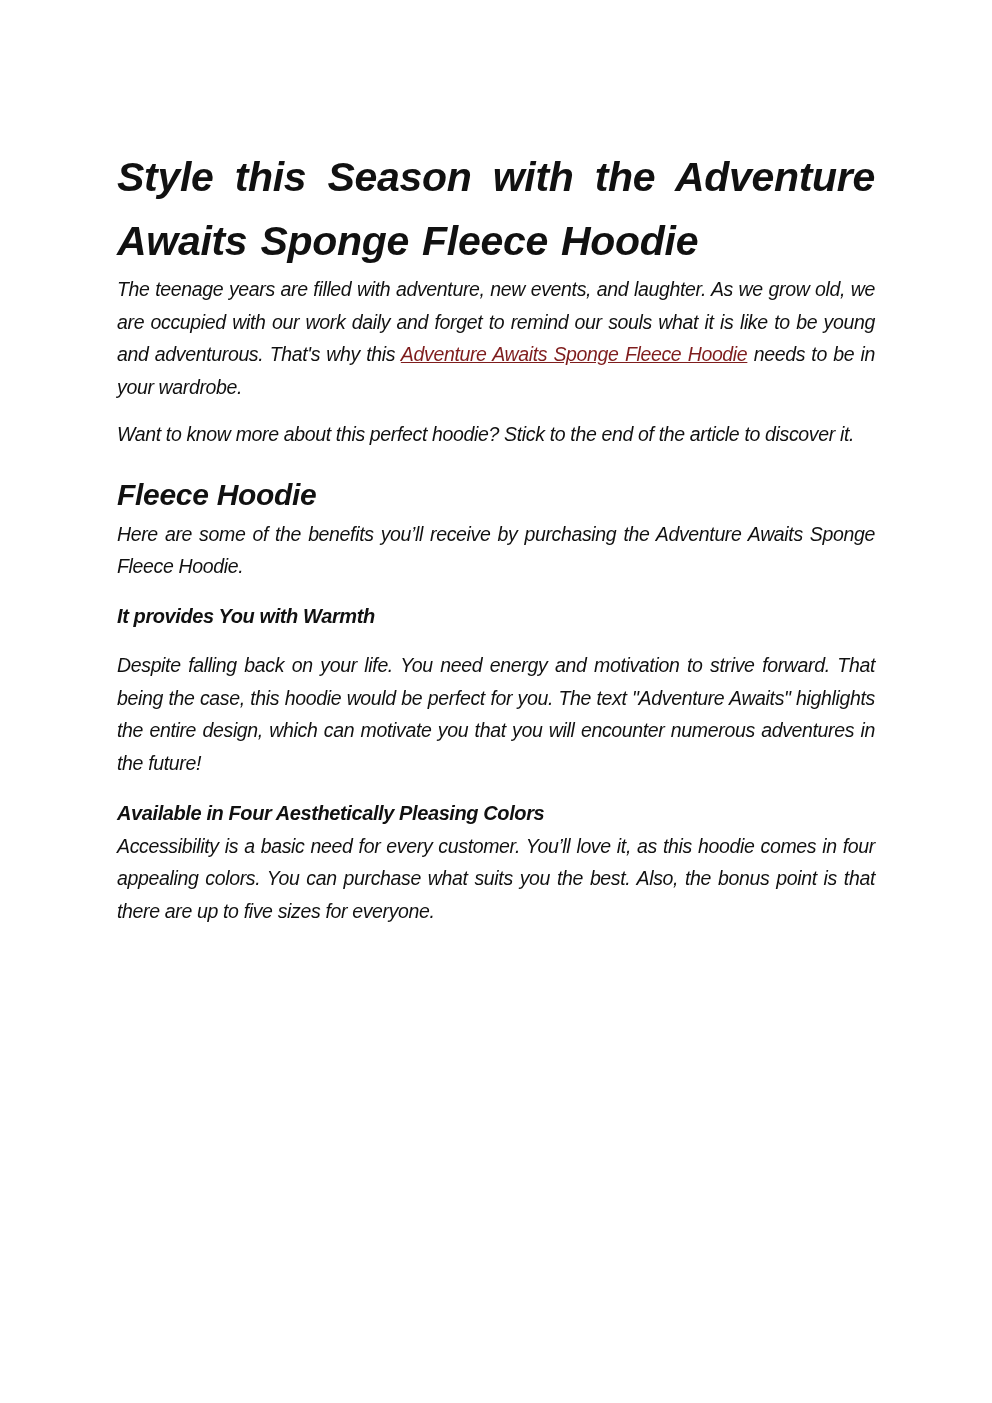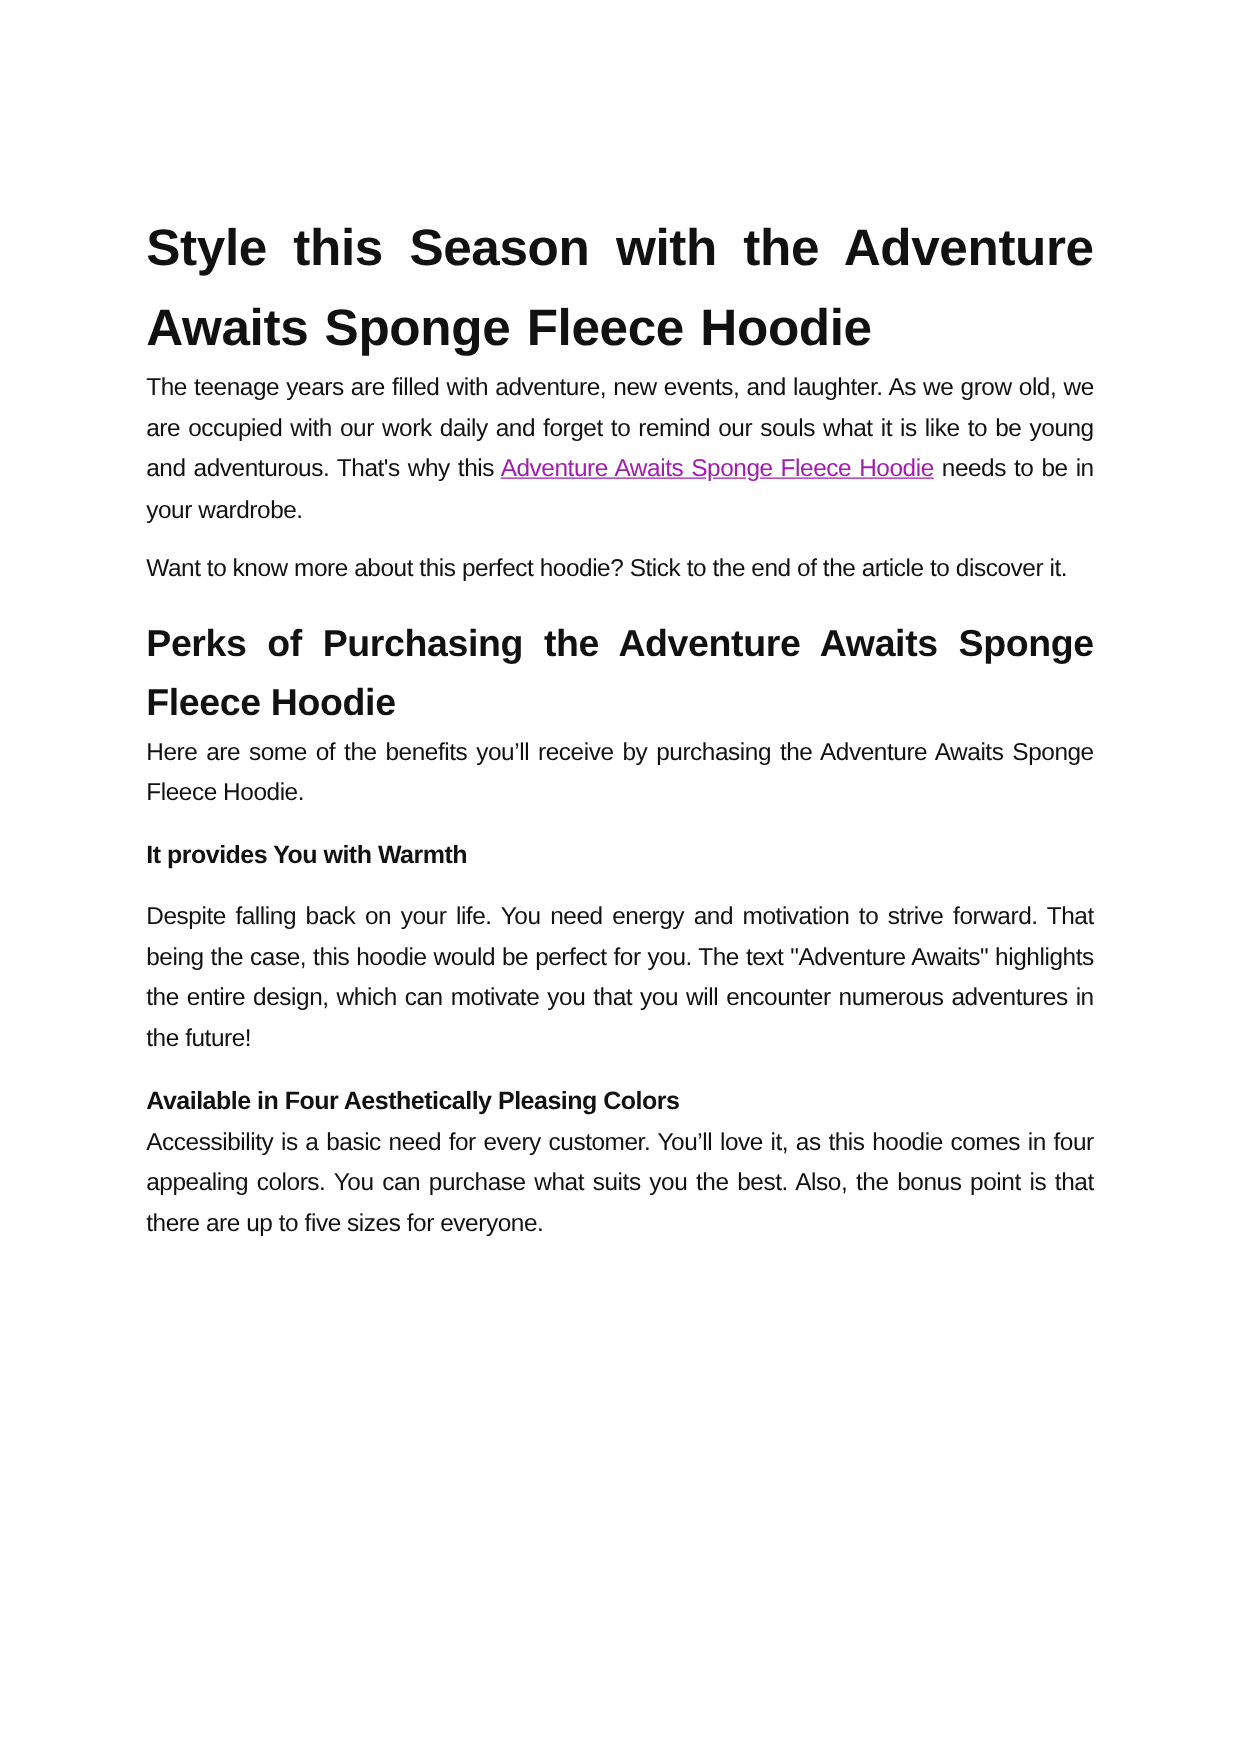--- a/index.html
+++ b/index.html
@@ -11,22 +11,23 @@
     width: 992px;
     height: 1403px;
     position: relative;
     overflow: hidden;
     font-family: "Liberation Sans", "DejaVu Sans", sans-serif;
     color: #111111;
   }
   .page {
     position: absolute;
     left: 117px;
-    top: 166px;
+    top: 145px;
     width: 758px;
+    font-style: italic;
   }
   h1 {
     font-size: 41px;
     font-weight: bold;
     line-height: 64px;
     margin: 0;
     text-align: justify;
     text-align-last: left;
     letter-spacing: -0.3px;
     word-spacing: 2px;
@@ -56,21 +57,21 @@
     letter-spacing: -0.4px;
   }
   p {
     font-size: 19.5px;
     line-height: 32.7px;
     margin: 0;
     text-align: justify;
     letter-spacing: -0.35px;
   }
   a.link {
-    color: #a21caf;
+    color: #7f1d1d;
     text-decoration: underline;
   }
   .gap-sm { height: 14px; }
   .gap-md { height: 18px; }
 </style>
 </head>
 <body>
 
 <div class="page">
   <h1>
@@ -80,21 +81,20 @@
 
   <p><span>The teenage years are filled with adventure, new events, and laughter. As we grow old, we are occupied with our work daily and forget to remind our souls what it is like to be young and adventurous. That's why this </span><a class="link" href="#">Adventure Awaits Sponge Fleece Hoodie</a><span> needs to be in your wardrobe.</span></p>
 
   <div class="gap-sm"></div>
 
   <p>Want to know more about this perfect hoodie? Stick to the end of the article to discover it.</p>
 
   <div class="gap-md" style="height:20px"></div>
 
   <h2>
-    <span class="line1">Perks of Purchasing the Adventure Awaits Sponge</span>
     <span>Fleece Hoodie</span>
   </h2>
   <p>Here are some of the benefits you’ll receive by purchasing the Adventure Awaits Sponge Fleece Hoodie.</p>
 
   <div class="gap-md" style="height:16px"></div>
 
   <h3>It provides You with Warmth</h3>
 
   <div class="gap-md" style="height:16px"></div>
 

